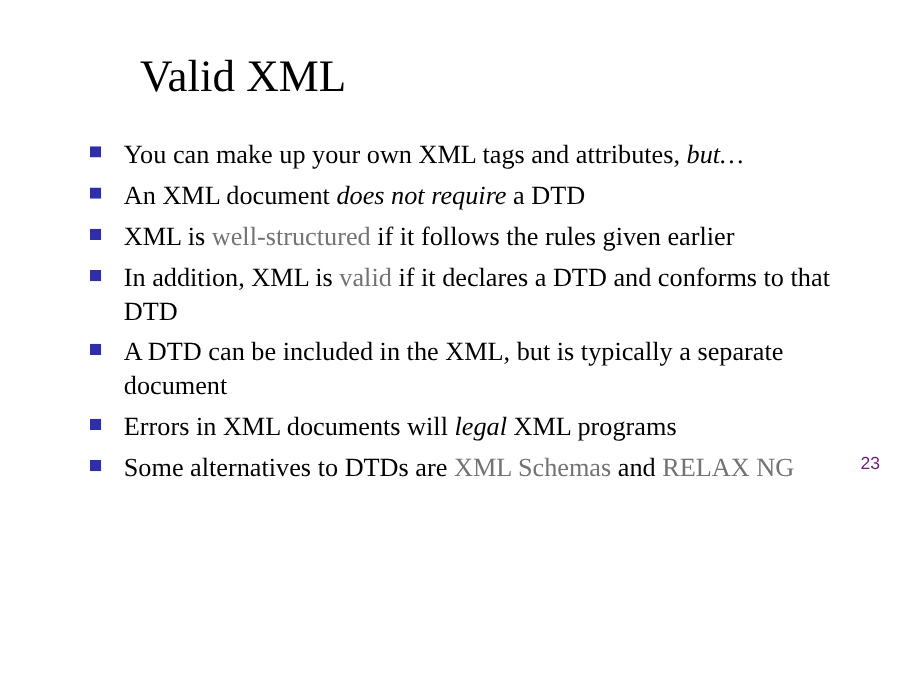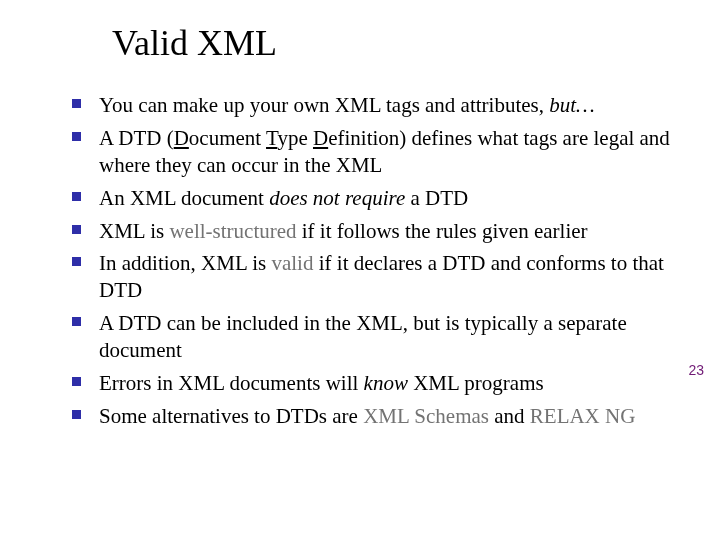--- a/index.html
+++ b/index.html
@@ -6,21 +6,21 @@
   html, body { width: 720px; height: 540px; overflow: hidden; }
   body {
     background: #ffffff;
     font-family: "Times New Roman", Times, serif;
     color: #000000;
     position: relative;
   }
   .slide {
     width: 720px;
     height: 388px;
-    padding: 14px 24px 0 24px;
+    padding: 32px 24px 0 24px;
     position: relative;
   }
   .title {
     font-size: 36px;
     font-weight: normal;
     margin-left: 88px;
     margin-top: 8px;
     margin-bottom: 28px;
   }
   .body-area {
@@ -89,28 +89,20 @@
     <div class="l1">
       <span class="bullet">
           <svg width="9" height="9">
             <rect width="9" height="9" fill="#2e2ea8"></rect>
           </svg>
         </span>
       <span class="text"><span>You can make up your own XML tags and attributes, </span><span class="it">but…</span></span>
     </div>
 
 
-    <div class="l1">
-      <span class="bullet">
-          <svg width="9" height="9">
-            <rect width="9" height="9" fill="#2e2ea8"></rect>
-          </svg>
-        </span>
-      <span class="text"><span>A DTD (</span><span class="ul">D</span><span>ocument </span><span class="ul">T</span><span>ype </span><span class="ul">D</span><span>efinition) defines what tags are legal and where they can occur in the XML</span></span>
-    </div>
 
     <div class="l1">
       <span class="bullet">
           <svg width="9" height="9">
             <rect width="9" height="9" fill="#2e2ea8"></rect>
           </svg>
         </span>
       <span class="text"><span>An XML document </span><span class="it">does not require</span><span> a DTD</span></span>
     </div>
 
@@ -140,21 +132,21 @@
         </span>
       <span class="text">A DTD can be included in the XML, but is typically a separate document</span>
     </div>
 
     <div class="l1">
       <span class="bullet">
           <svg width="9" height="9">
             <rect width="9" height="9" fill="#2e2ea8"></rect>
           </svg>
         </span>
-      <span class="text"><span>Errors in XML documents will </span><span class="it">know</span><span> XML programs</span></span>
+      <span class="text"><span>Errors in XML documents will </span><span class="it">legal</span><span> XML programs</span></span>
     </div>
 
     <div class="l1">
       <span class="bullet">
           <svg width="9" height="9">
             <rect width="9" height="9" fill="#2e2ea8"></rect>
           </svg>
         </span>
       <span class="text"><span>Some alternatives to DTDs are </span><span class="red">XML Schemas</span><span> and </span><span class="red">RELAX NG</span></span>
     </div>

